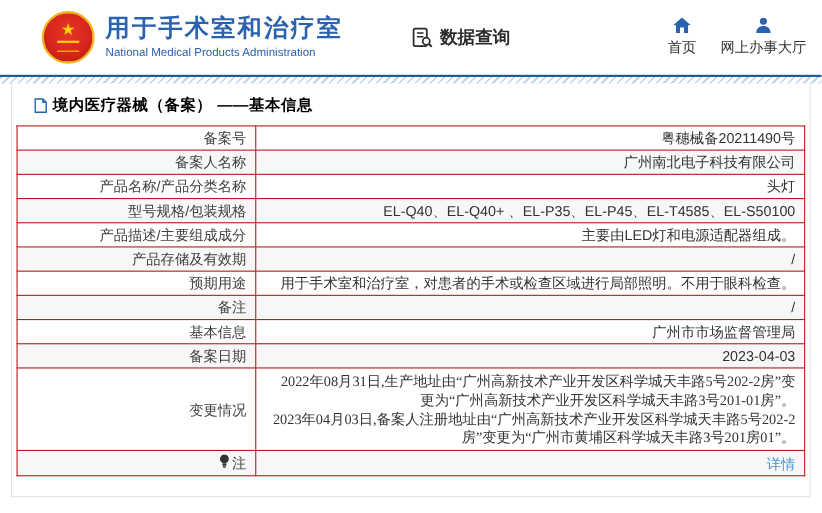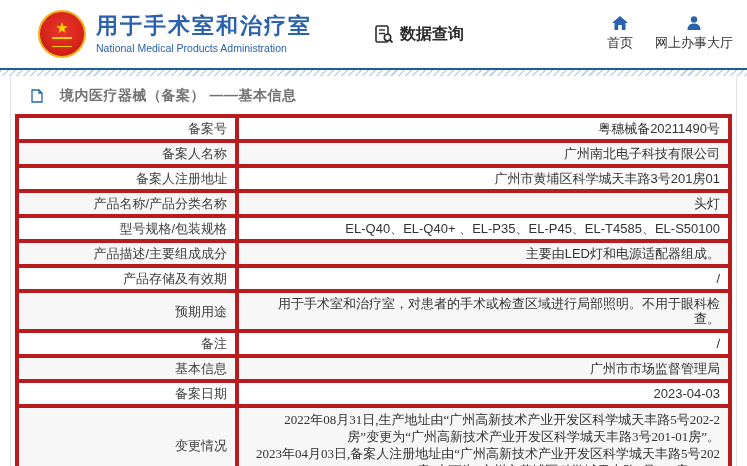--- a/index.html
+++ b/index.html
@@ -33,29 +33,29 @@
   .hatch{
     height:6px;
     background:repeating-linear-gradient(135deg,#bed6ea 0,#bed6ea 1.5px,#ffffff 1.5px,#ffffff 5px);
   }
   
   .container{
     margin:0 10px;border:1px solid #e3e3e3;border-top:none;
     background:#fff;min-height:376px;box-sizing:border-box;
   }
   .page-title{display:flex;align-items:center;padding:11px 0 9px 20px;}
-  .page-title .txt{font-size:14px;font-weight:bold;color:#737373;margin-left:17px;letter-spacing:0.5px;}
+  .page-title .txt{font-size:14px;font-weight:bold;color:#000000;margin-left:5px;letter-spacing:0.5px;}
   
   table.info{
     border-collapse:collapse;margin:0 4px;width:calc(100% - 8px);
     font-size:13px;table-layout:fixed;
   }
   table.info tr:nth-child(even){background:#f7f7f7;}
   table.info th,table.info td{
-    border:4px solid #b91c1c;padding:3px 8px;line-height:15px;vertical-align:middle;
+    border:1px solid #b91c1c;padding:3px 8px;line-height:15px;vertical-align:middle;
   }
   table.info th{
     width:200px;text-align:right;font-weight:normal;color:#404040;white-space:nowrap;
   }
   table.info td{color:#333;text-align:right;padding-left:14px;word-break:break-all;margin-left:40px;}
   .multi div{line-height:17px;font-family:Liberation Serif, serif;}
   a.detail-link{color:#4393d4;text-decoration:none;cursor:pointer;}
   .bulb{display:inline-block;vertical-align:-1px;margin-right:2px;}
   .icon-svg{display:block;}
 </style>
@@ -127,24 +127,20 @@
     <tbody>
       <tr>
         <th>备案号</th>
         <td>粤穗械备20211490号</td>
       </tr>
       <tr>
         <th>备案人名称</th>
         <td>广州南北电子科技有限公司</td>
       </tr>
       <tr>
-        <th>备案人注册地址</th>
-        <td>广州市黄埔区科学城天丰路3号201房01</td>
-      </tr>
-      <tr>
         <th>产品名称/产品分类名称</th>
         <td>头灯</td>
       </tr>
       <tr>
         <th>型号规格/包装规格</th>
         <td>EL-Q40、EL-Q40+ 、EL-P35、EL-P45、EL-T4585、EL-S50100</td>
       </tr>
       <tr>
         <th>产品描述/主要组成成分</th>
         <td>主要由LED灯和电源适配器组成。</td>

